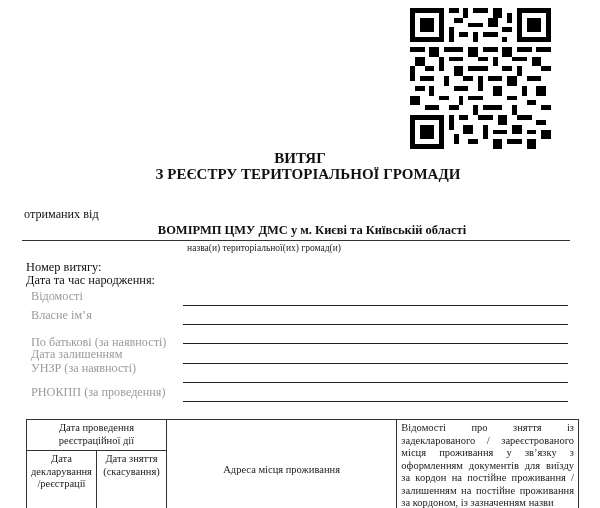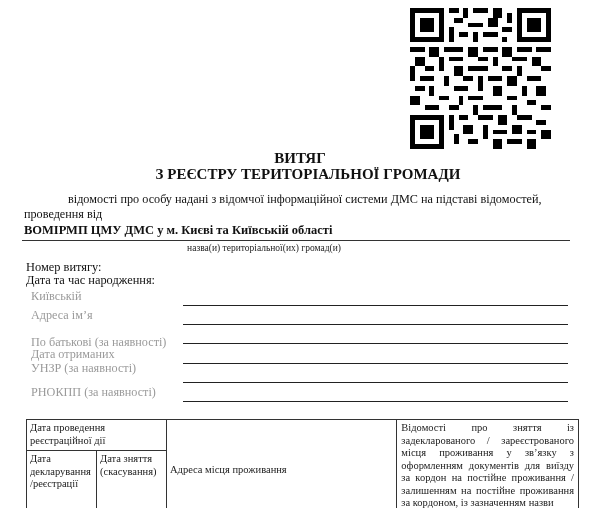--- a/index.html
+++ b/index.html
@@ -3,30 +3,30 @@
   <meta charset="utf-8">
   <style>
     html, body { margin: 0; padding: 0; background: #ffffff; }
     body { width: 600px; height: 508px; position: relative; overflow: hidden;
            font-family: "Liberation Serif", "DejaVu Serif", serif; color: #111; }
     .abs { position: absolute; }
     #qr { left: 410px; top: 8px; width: 141px; height: 141px; }
     .title { left: 0; width: 600px; text-align: center; font-weight: bold; font-size: 15px; line-height: 17px; color: #111; }
     .intro { left: 24px; width: 552px; font-size: 12.2px; line-height: 15px; text-align: justify; }
     .intro .indent { display: inline-block; width: 44px; }
-    .org { left: 24px; width: 548px; font-weight: bold; font-size: 12.5px; }
+    .org { left: 38px; width: 548px; text-align: center; font-weight: bold; font-size: 12.5px; }
     .org-line { left: 22px; top: 240px; width: 548px; height: 0; border-top: 1.5px solid #333; }
     .caption { left: 0; width: 528px; text-align: center; font-size: 9.5px; color: #222; }
     .meta { left: 26px; font-size: 12.4px; line-height: 13px; color: #111; }
     .field-label { left: 31px; font-size: 12.2px; color: #9a9a9a; }
     .field-line { left: 183px; width: 385px; height: 0; border-top: 1.5px solid #222; }
     table.reg { position: absolute; left: 26px; top: 419px; width: 553px; border-collapse: collapse;
                 font-size: 10.5px; line-height: 12.5px; color: #222; }
     table.reg td { border: 1px solid #333; vertical-align: top; padding: 2px 3px; }
-    .c { text-align: left; }
+    .c { text-align: center; }
     .just-last { text-align: justify; }
   </style>
 </head>
 <body>
 
 <div id="qr" class="abs">
   <svg width="141" height="141" viewBox="0 0 29 29" shape-rendering="crispEdges">
     <rect width="29" height="29" fill="#fff"></rect>
 
     <g fill="#000">
@@ -119,53 +119,53 @@
         <rect x="20" y="27" width="3" height="1"></rect>
         <rect x="24" y="27" width="2" height="2"></rect>
     </g>
   </svg>
 </div>
 
 <div class="abs title" style="top:150px;">ВИТЯГ</div>
 <div class="abs title" style="top:166px;margin-left:8px;">З РЕЄСТРУ ТЕРИТОРІАЛЬНОЇ ГРОМАДИ</div>
 
 <div class="abs intro" style="top:192px;">
-  <span class="indent"></span><span>відомості про особу надані з відомчої інформаційної системи ДМС на підставі відомостей,</span><br>
-  <span>проведення від</span>
+  <span class="indent"></span><br>
+  <span>отриманих від</span>
 </div>
 
 <div class="abs org" style="top:223px;">ВОМІРМП ЦМУ ДМС у м. Києві та Київській області</div>
 <div class="abs org-line"></div>
 <div class="abs caption" style="top:243px;">назва(и) територіальної(их) громад(и)</div>
 
 <div class="abs meta" style="top:261px;">
   <span>Номер витягу:</span>
   <span></span>
 </div>
 <div class="abs meta" style="top:274px;">
   <span>Дата та час народження:</span>
   <span></span>
 </div>
 
-<div class="abs field-label" style="top:289px;">Київській</div>
+<div class="abs field-label" style="top:289px;">Відомості</div>
 <div class="abs field-line" style="top:305px;"></div>
 
-<div class="abs field-label" style="top:308px;">Адреса ім’я</div>
+<div class="abs field-label" style="top:308px;">Власне ім’я</div>
 <div class="abs field-line" style="top:324px;"></div>
 
 <div class="abs field-label" style="top:327px;margin-top:8px;">По батькові (за наявності)</div>
 <div class="abs field-line" style="top:343px;"></div>
 
-<div class="abs field-label" style="top:347px;">Дата отриманих</div>
+<div class="abs field-label" style="top:347px;">Дата залишенням</div>
 <div class="abs field-line" style="top:363px;"></div>
 
 <div class="abs field-label" style="top:347px;margin-top:14px;">УНЗР (за наявності)</div>
 <div class="abs field-line" style="top:382px;"></div>
 
-<div class="abs field-label" style="top:385px;">РНОКПП (за наявності)</div>
+<div class="abs field-label" style="top:385px;">РНОКПП (за проведення)</div>
 <div class="abs field-line" style="top:401px;"></div>
 
 <table class="reg">
   <colgroup>
     <col style="width:70px">
       <col style="width:70px">
       <col style="width:231px">
       <col style="width:182px">
   </colgroup>
   <tbody>

